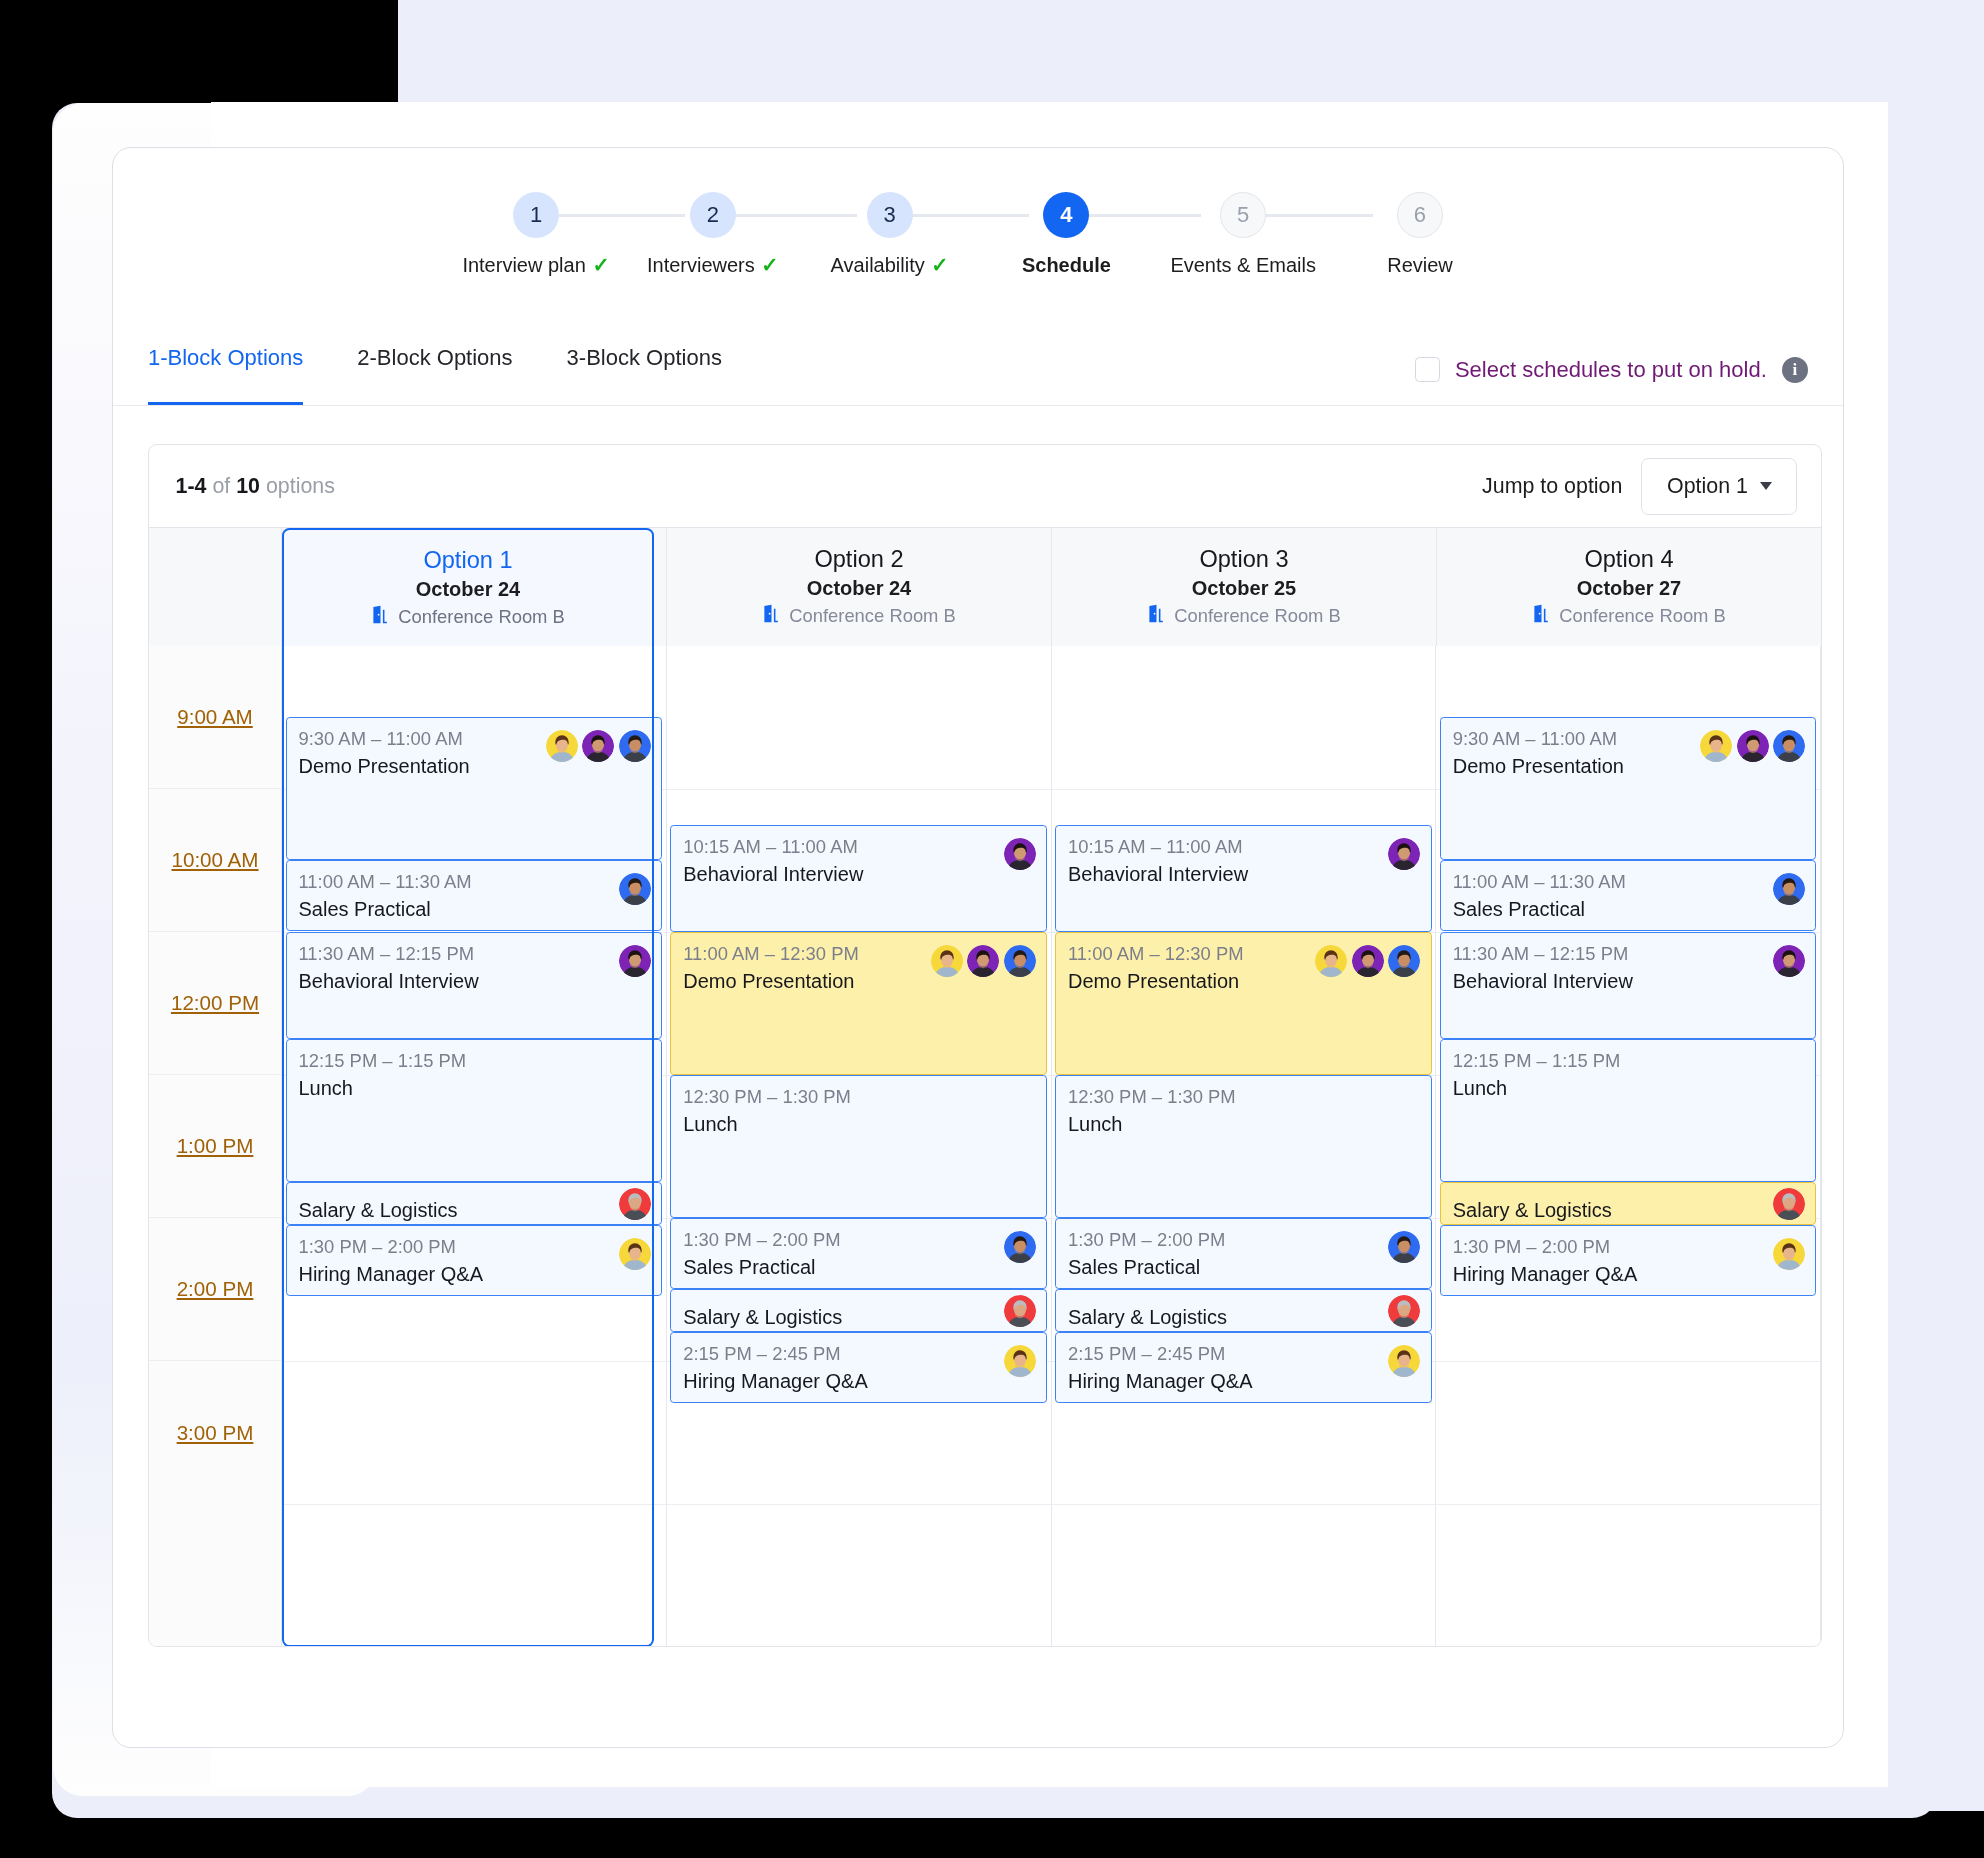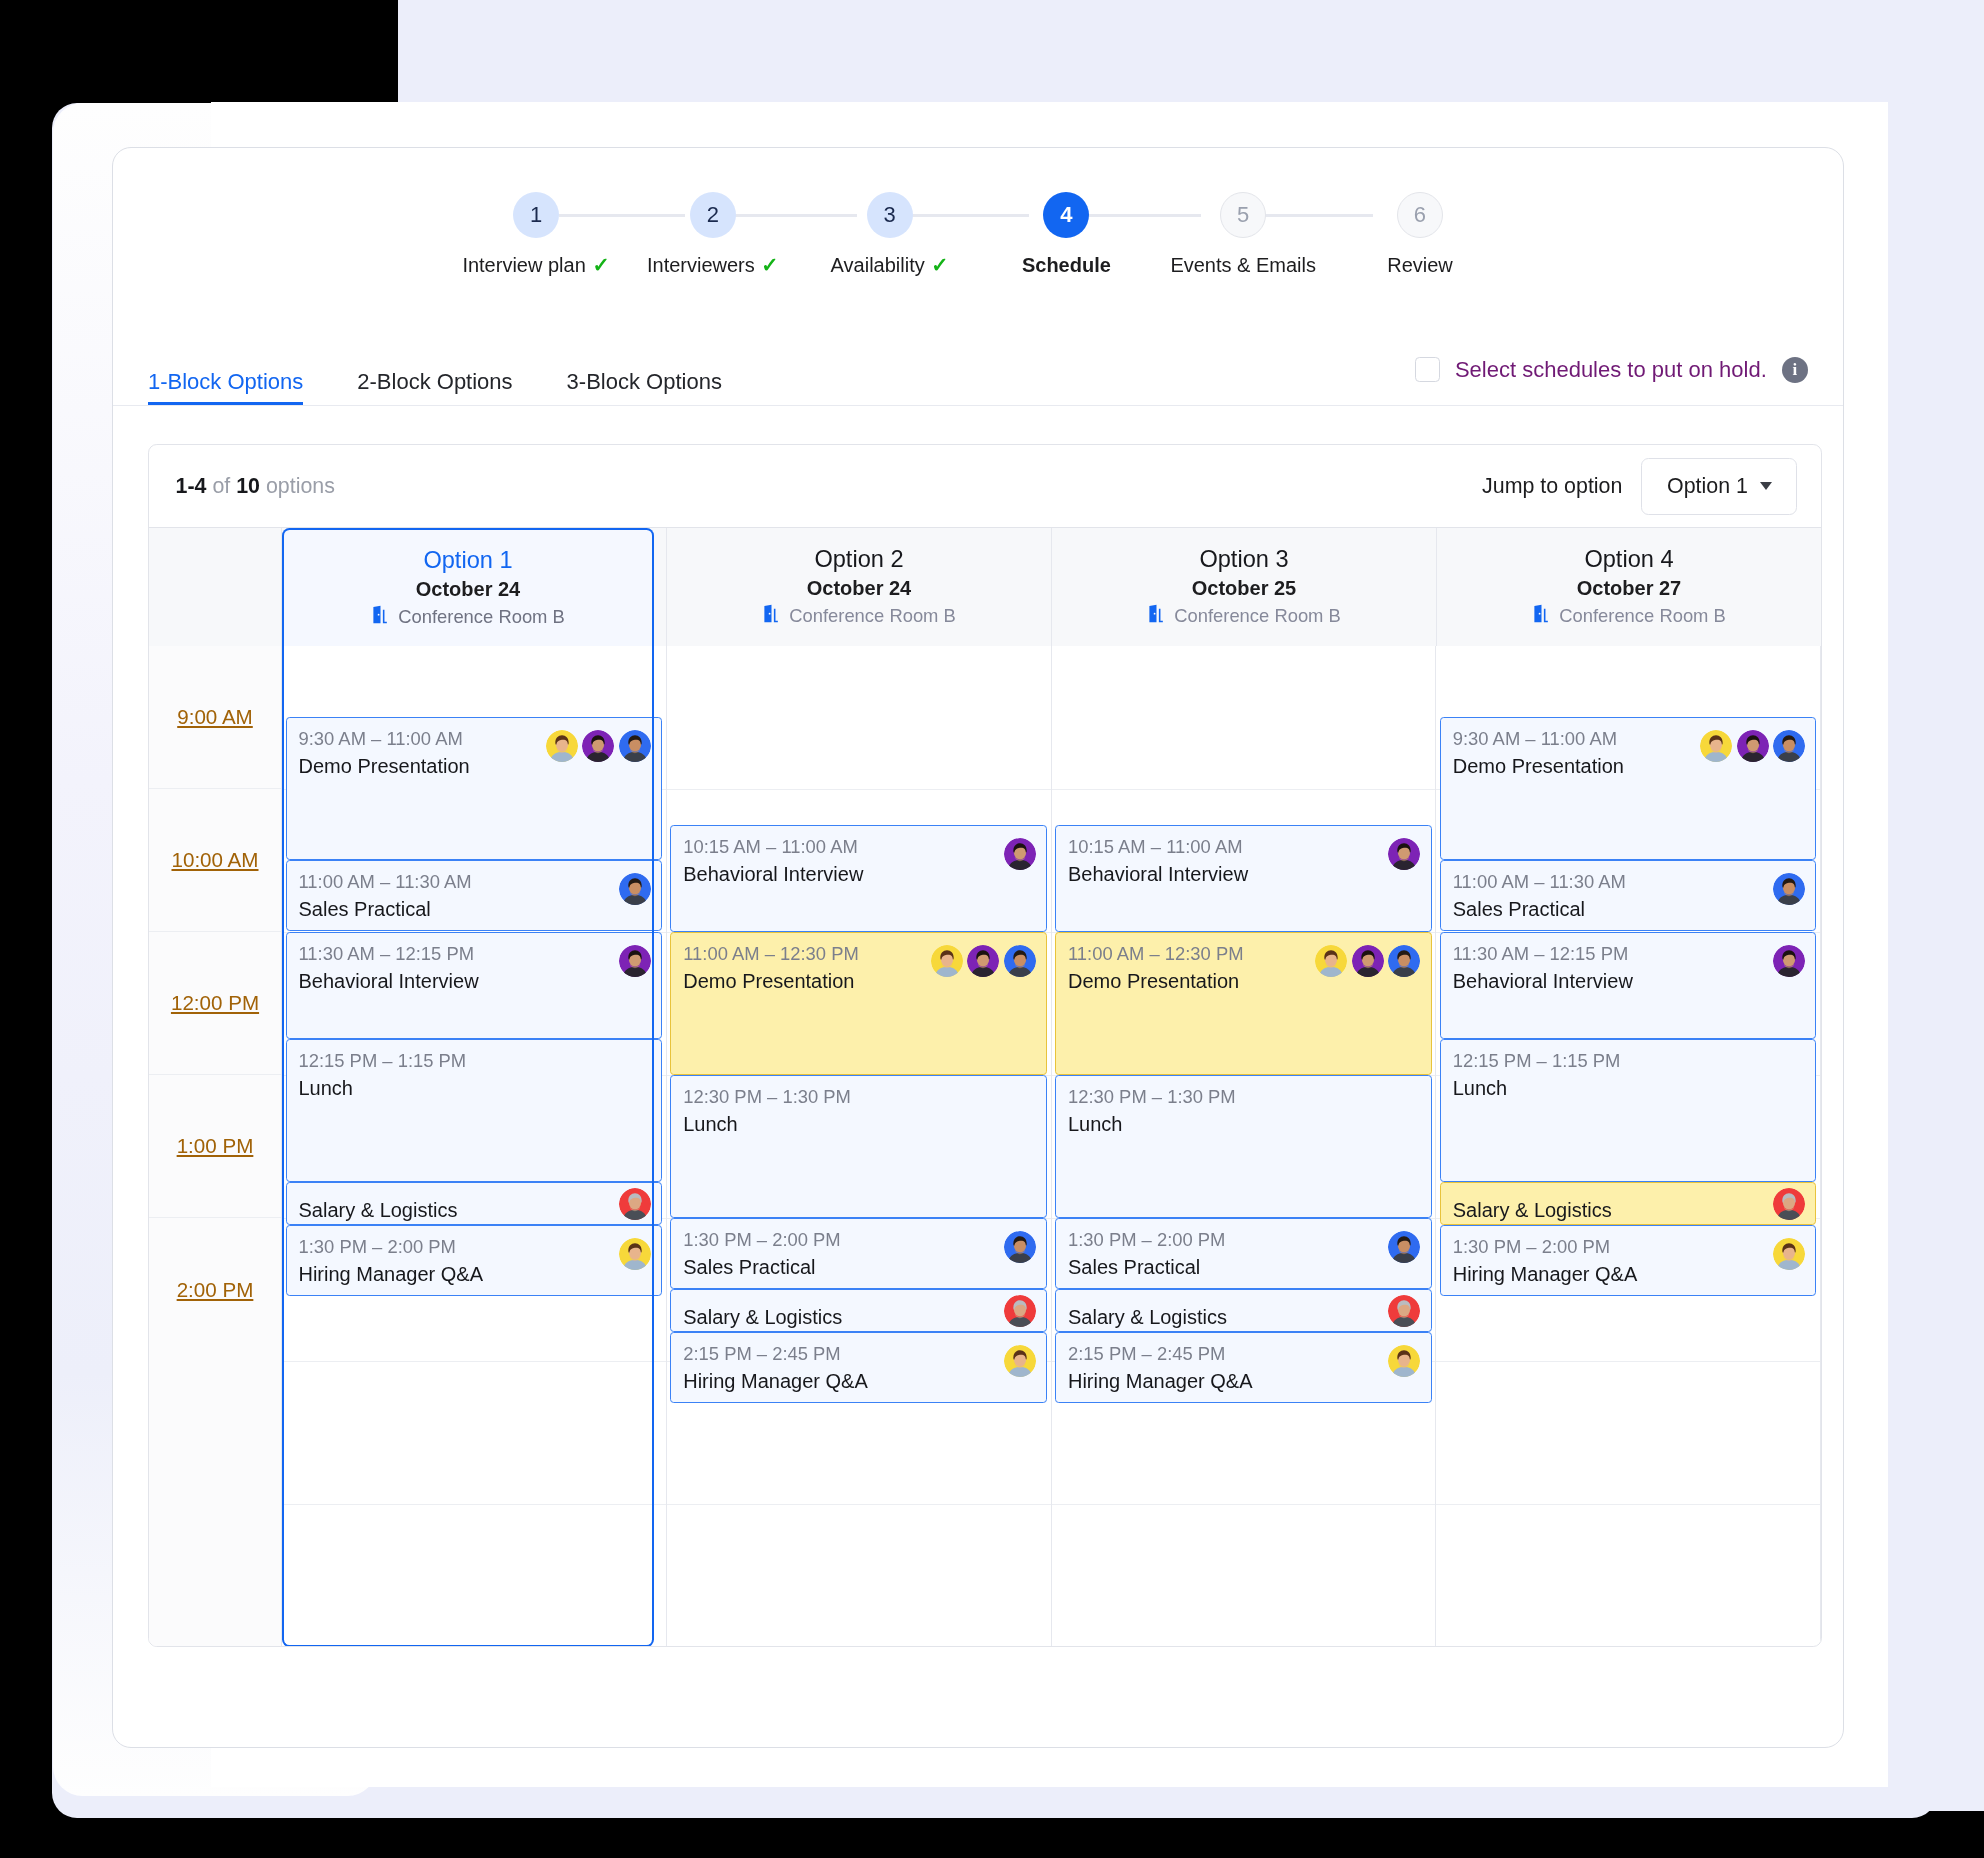--- a/index.html
+++ b/index.html
@@ -80,21 +80,21 @@
   
   .tabbar {
     position: relative;
     margin-top: 19px;
     height: 77px;
     border-bottom: 1.5px solid #e8eaf0;
     display: flex; align-items: flex-end;
   }
   .tabs { display: flex; align-items: flex-end; padding-left: 35px; }
   .tab {
-    font-size: 22px; color:#24262b; padding: 0 0 7px 0; margin-right: 54px;
+    font-size: 22px; color:#24262b; padding: 0 0 31px 0; margin-right: 54px;
     border-bottom: 3.7px solid transparent; cursor: pointer;
   }
   .tab.active { color:#1266f1; border-bottom-color:#1266f1; }
   .hold-wrap {
     position:absolute; right: 35px; bottom: 22px;
     display:flex; align-items:center; gap:14.7px;
   }
   .checkbox {
     width: 25px; height: 25px; border:1.5px solid #d5d8e0; border-radius:4.4px; background:#fff;
   }
@@ -339,20 +339,21 @@
             </div>
           </div>
 
         <div class="cal-body" id="cal-body">
           <div class="time-col" id="time-col">
               <div class="time-slot">9:00 AM</div>
               <div class="time-slot">10:00 AM</div>
               <div class="time-slot">12:00 PM</div>
               <div class="time-slot">1:00 PM</div>
               <div class="time-slot">2:00 PM</div>
+              <div class="time-slot">3:00 PM</div>
             </div>
         <div class="day-col">
               <div class="hour-line" style="top: 143px;"></div>
               <div class="hour-line" style="top: 286px;"></div>
               <div class="hour-line" style="top: 429px;"></div>
               <div class="hour-line" style="top: 572px;"></div>
               <div class="hour-line" style="top: 715px;"></div>
               <div class="hour-line" style="top: 858px;"></div>
               <div class="ev" style="top: 71px; height: 143px;">
                 <div class="ev-time">9:30 AM – 11:00 AM</div>

